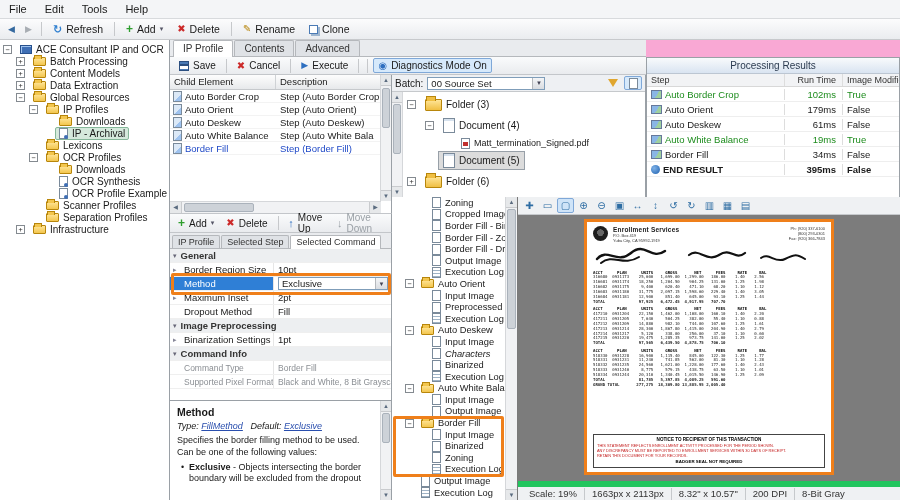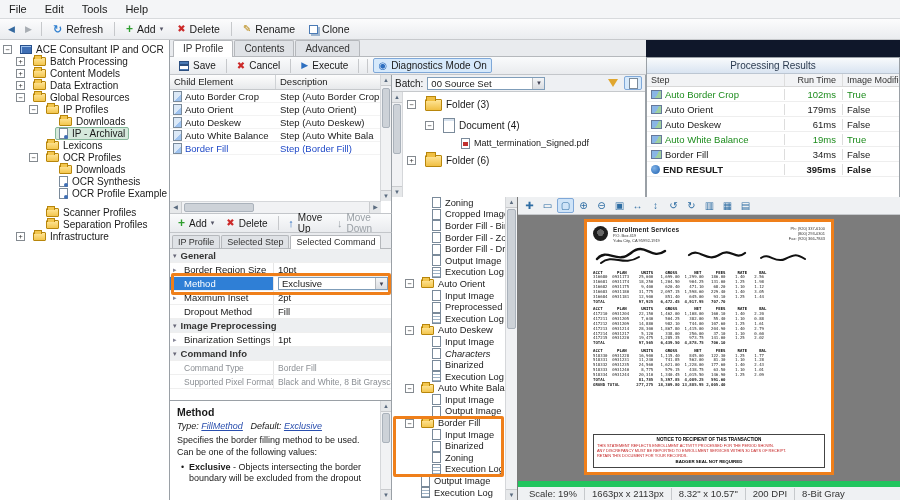--- a/index.html
+++ b/index.html
@@ -1,18 +1,18 @@
 <!DOCTYPE html>
 <html><head>
 <meta charset="utf-8">
 <style>
   *{box-sizing:border-box;margin:0;padding:0;}
   html,body{width:900px;height:500px;overflow:hidden;}
   body{font-family:"Liberation Sans","DejaVu Sans",sans-serif;font-size:11px;color:#1a1a1a;background:#e7e9ec;}
-  #app{position:relative;width:900px;height:376px;background:#0f172a;}
+  #app{position:relative;width:900px;height:376px;background:#f9a8d4;}
 
   
   #menubar{position:absolute;left:0;top:0;width:900px;height:19px;background:#f4f5f7;border-bottom:1px solid #d8dadd;display:flex;align-items:center;}
   .menu-item{padding:2px 9px;cursor:default;}
   #toolbar{position:absolute;left:0;top:19px;width:900px;height:21px;background:linear-gradient(#fcfcfd,#eaecef);border-bottom:1px solid #c7c9cc;display:flex;align-items:center;gap:2px;padding:0 4px;}
   .tb-btn{display:flex;align-items:center;gap:4px;padding:1px 5px;border:1px solid transparent;border-radius:2px;font-size:10.5px;}
   .tb-sep{width:1px;height:14px;background:#c6c8cb;margin:0 3px;}
   .tb-nav{width:15px;text-align:center;font-size:9px;color:#35699f;}
   .tb-nav.dis{color:#a8adb3;}
   .dd{font-size:7px;color:#556;}
@@ -292,21 +292,21 @@
           <span>OCR Synthesis</span>
         </span>
       </div>
       <div class="trow" style="padding-left: 42px;">
         <span class="exp-sp"></span>
         <span class="nwrap">
           <span class="ic ic-profile"></span>
           <span>OCR Profile Example</span>
         </span>
       </div>
-      <div class="trow" style="padding-left: 29px; margin-top: 7px;">
+      <div class="trow" style="padding-left: 29px;">
         <span class="exp-sp"></span>
         <span class="nwrap">
           <span class="ic ic-folder"></span>
           <span>Scanner Profiles</span>
         </span>
       </div>
       <div class="trow" style="padding-left: 29px;">
         <span class="exp-sp"></span>
         <span class="nwrap">
           <span class="ic ic-folder"></span>
@@ -557,20 +557,27 @@
             <span class="bwrap">
               <span class="ic ic-doc-big"></span>
               <span>Document (4)</span>
             </span>
           </div>
           <div class="brow brow-sm" style="padding-left: 38px;">
             <span class="exp-sp"></span>
             <span class="bwrap">
               <span class="ic ic-pdf"></span>
               <span>Matt_termination_Signed.pdf</span>
+            </span>
+          </div>
+          <div class="brow brow-lg" style="padding-left: 20px;">
+            <span class="exp-sp"></span>
+            <span class="bwrap sel">
+              <span class="ic ic-doc-big"></span>
+              <span>Document (5)</span>
             </span>
           </div>
           <div class="brow brow-lg" style="padding-left: 2px;">
             <span class="exp">+</span>
             <span class="bwrap">
               <span class="ic ic-folder-big"></span>
               <span>Folder (6)</span>
             </span>
           </div>
         </div>

